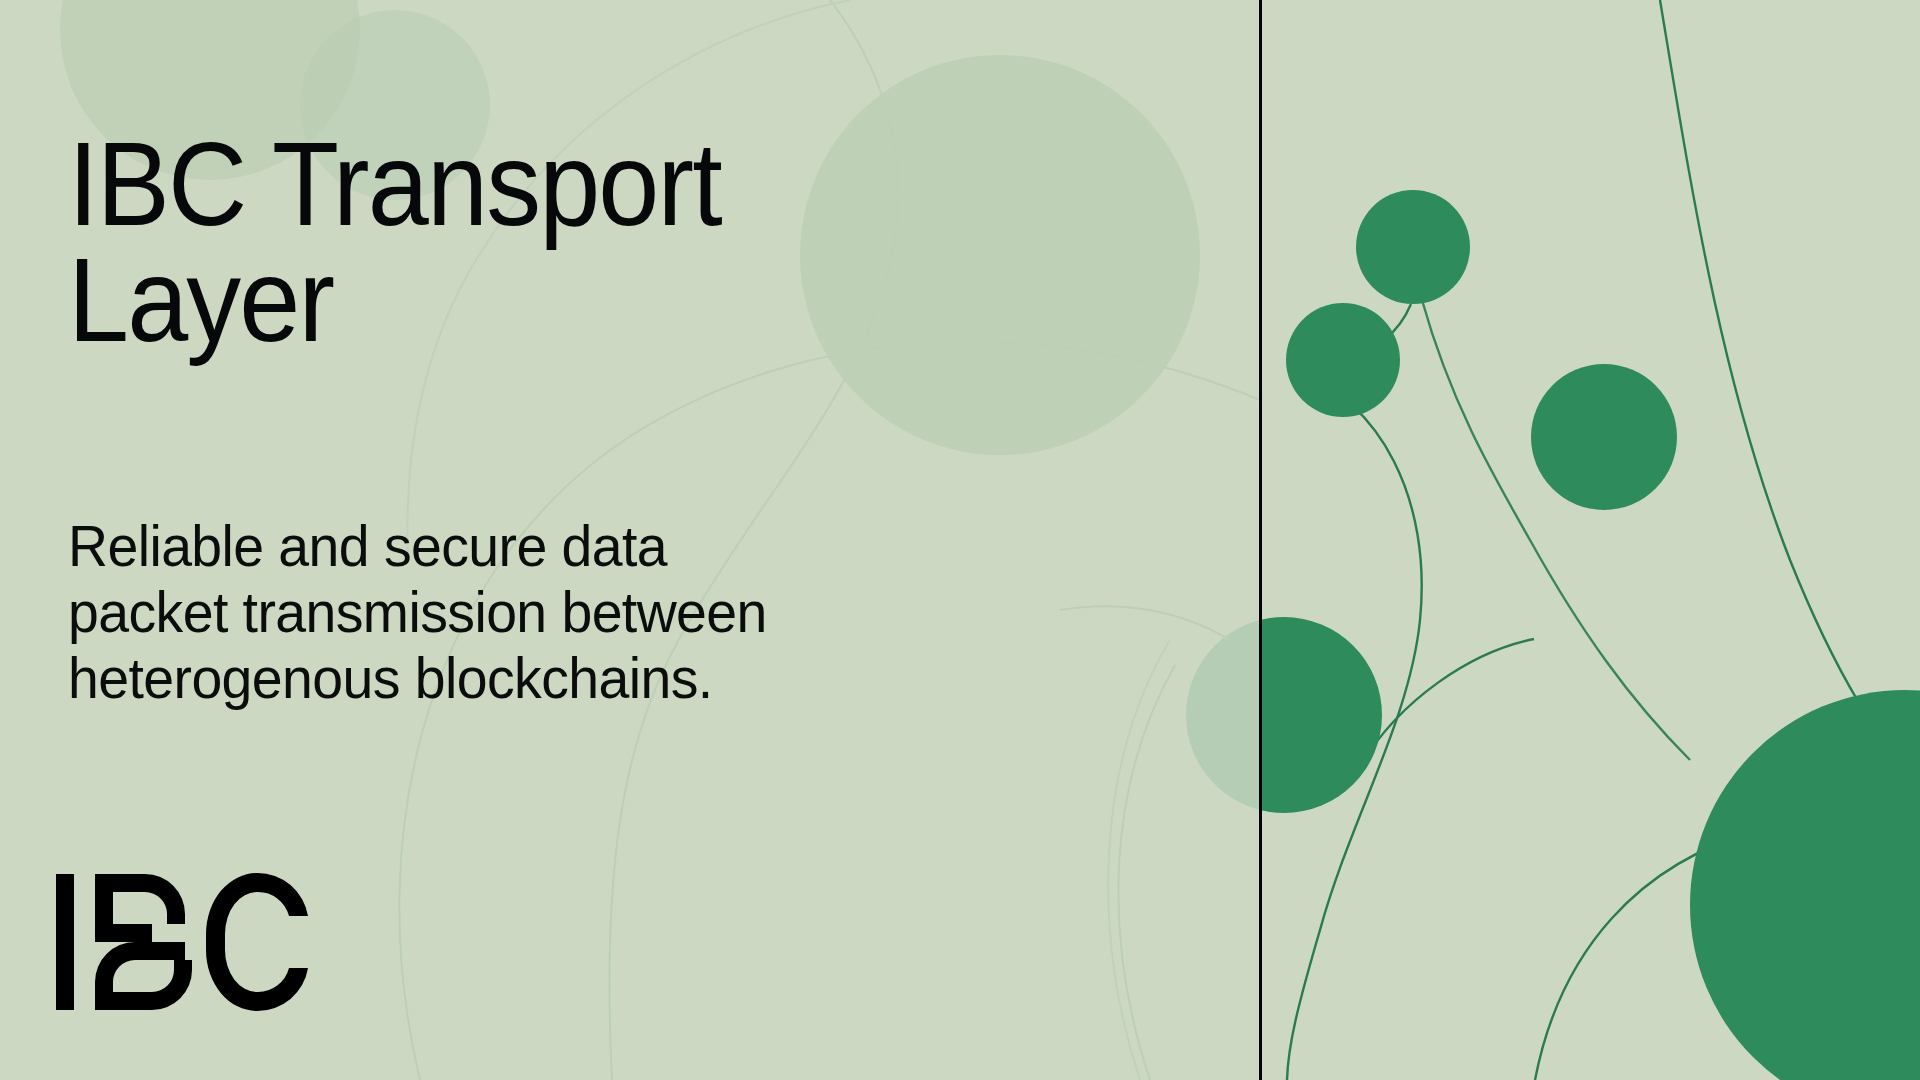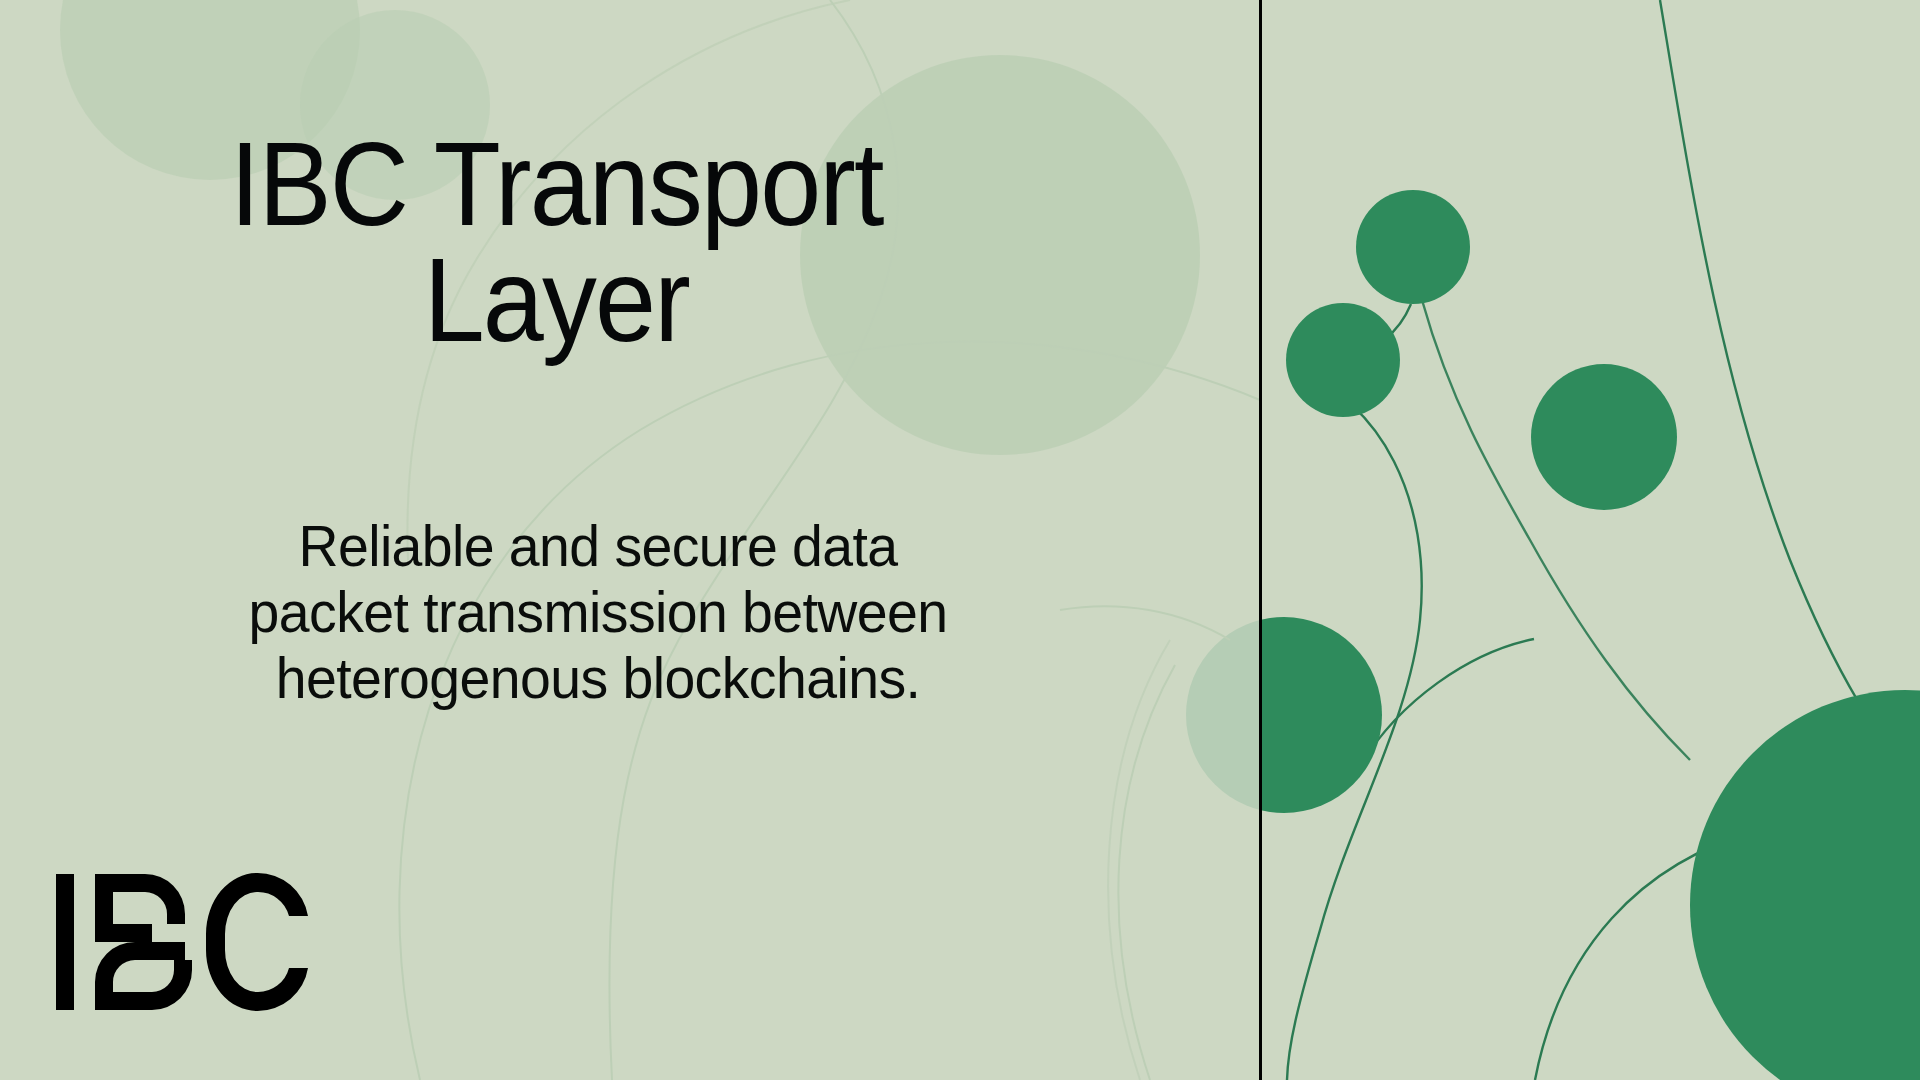--- a/index.html
+++ b/index.html
@@ -27,21 +27,20 @@
     pointer-events: none;
   }
   
   #left-panel {
     position: absolute;
     left: 0;
     top: 0;
     width: 1261px;
     height: 1080px;
     overflow: hidden;
-    text-align: center;
   }
   #headline {
     position: absolute;
     left: 68px;
     top: 48px;
     width: 1050px;
     font-size: 118px;
     line-height: 0.98;
     font-weight: 300;
     letter-spacing: -2.0px;

